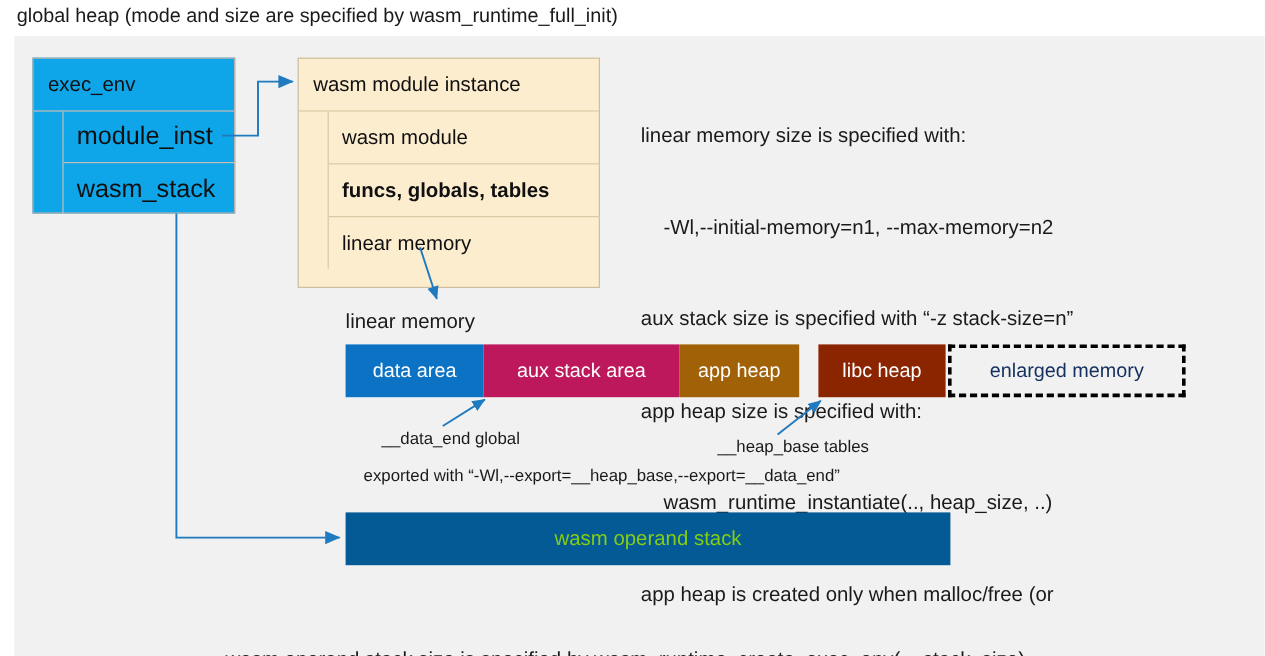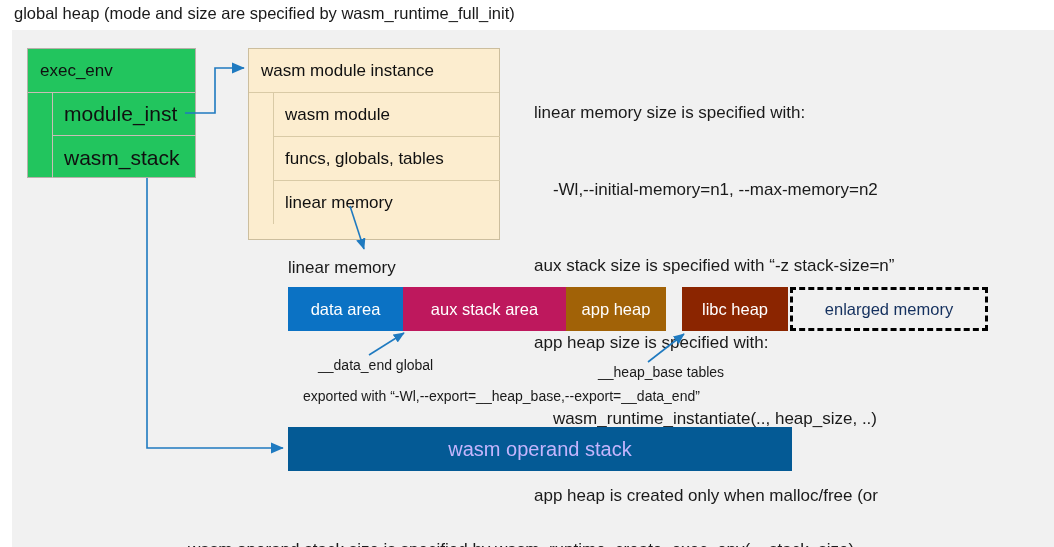--- a/index.html
+++ b/index.html
@@ -19,21 +19,21 @@
 
   .panel{
     position:absolute;left:12px;top:30px;
     width:1042px;height:517px;
     background:#f1f1f1;
   }
 
   
   .execenv{
     position:absolute;left:27px;top:48px;width:169px;height:130px;
-    border:1px solid #b8b0aa;background:#22c55e;box-sizing:border-box;
+    border:1px solid #b8b0aa;background:#0ea5e9;box-sizing:border-box;
   }
   .execenv .hdr{
     position:absolute;left:0;top:0;width:100%;height:44px;
     border-bottom:1px solid #c9beb6;box-sizing:border-box;
     display:flex;align-items:center;padding-left:12px;
     font-size:17px;color:#101010;
   }
   .execenv .indent{
     position:absolute;left:0;top:44px;width:25px;height:85px;
     border-right:1px solid #c9beb6;box-sizing:border-box;
@@ -60,21 +60,21 @@
   .modinst .indent{
     position:absolute;left:0;top:44px;width:25px;height:131px;
     border-right:1px solid #d9caa6;box-sizing:border-box;
   }
   .modinst .row{
     position:absolute;left:25px;width:226px;height:44px;
     box-sizing:border-box;display:flex;align-items:center;padding-left:11px;
     font-size:17px;color:#101010;
   }
   .modinst .row.r1{top:44px;border-bottom:1px solid #d9caa6;}
-  .modinst .row.r2{top:88px;border-bottom:1px solid #d9caa6;}
+  .modinst .row.r2{top:88px;border-bottom:1px solid #d9caa6;font-weight:bold;}
   .modinst .row.r3{top:132px;}
 
   
   .notes{
     position:absolute;left:534px;top:49px;width:500px;
     font-size:17px;line-height:25.5px;color:#1a1a1a;white-space:pre;
   }
   .notes div{white-space:pre;}
 
   
@@ -95,23 +95,23 @@
 
   
   .ann{position:absolute;font-size:14px;color:#1a1a1a;white-space:nowrap;}
   .ann.data-end{left:318px;top:357px;}
   .ann.heap-base{left:598px;top:364px;}
   .ann.export{left:303px;top:388px;}
 
   
   .opstack{
     position:absolute;left:288px;top:427px;width:504px;height:44px;
-    background:#045a95;color:#c4b5fd;
+    background:#045a95;color:#84cc16;
     display:flex;align-items:center;justify-content:center;
-    font-size:20px;
+    font-size:17px;
   }
   .opnote{
     position:absolute;left:188px;top:482px;width:860px;
     font-size:17px;line-height:27px;color:#1a1a1a;white-space:pre;
   }
   .opnote div{white-space:pre;}
 
   svg.overlay{position:absolute;left:0;top:0;width:1054px;height:547px;pointer-events:none;}
 </style>
 </head>

